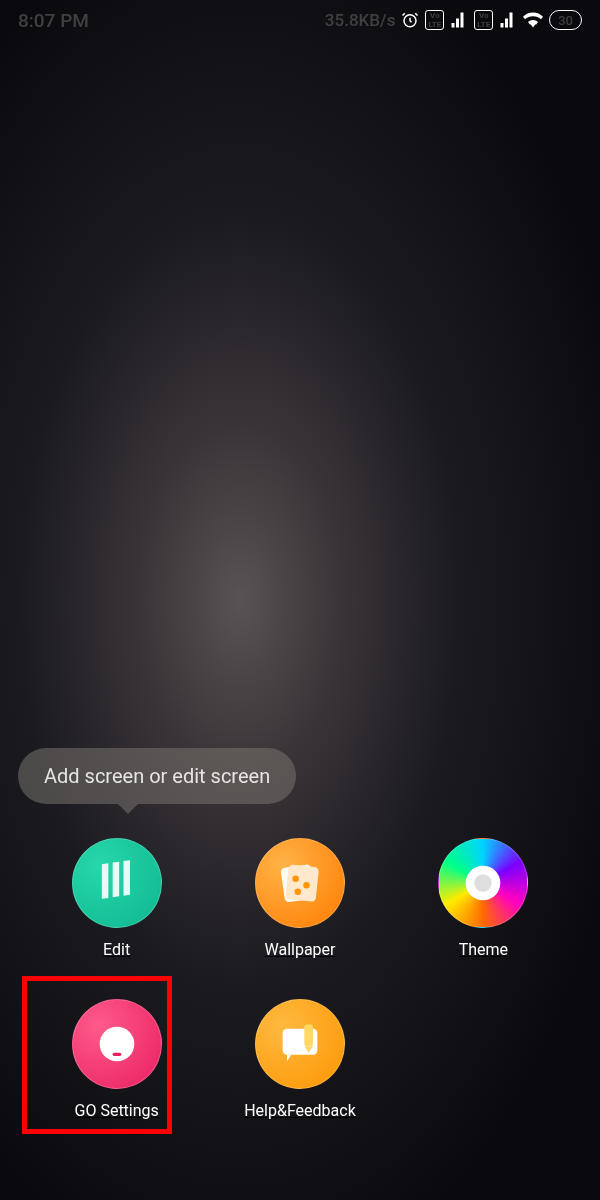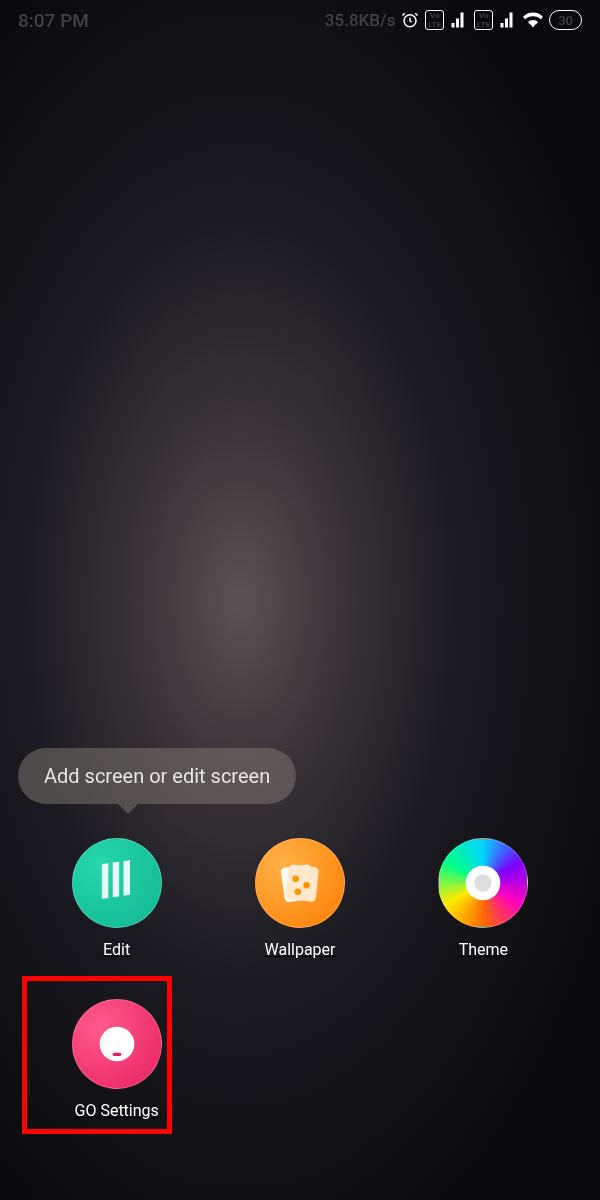--- a/index.html
+++ b/index.html
@@ -229,16 +229,27 @@
     <div class="icon-circle go-settings-icon">
       <svg class="inner-svg" viewBox="0 0 24 24">
           <circle cx="12" cy="12" r="8" fill="#fff"></circle>
           <rect x="10" y="16" width="4" height="1.5" rx="0.75" fill="#e81f5f"></rect>
         </svg>
     </div>
     <span class="icon-label">GO Settings</span>
   </div>
 
 
+  <div class="icon-item">
+    <div class="icon-circle help-icon">
+      <svg class="inner-svg" viewBox="0 0 24 24">
+          <rect x="4" y="5" width="16" height="12" rx="2" fill="#fff"></rect>
+          <path d="M8 17l-2 3v-3z" fill="#fff"></path>
+          <rect x="14" y="3" width="4" height="10" rx="1" fill="#ffd966"></rect>
+          <path d="M14 13l2 3 2-3z" fill="#ffd966"></path>
+        </svg>
+    </div>
+    <span class="icon-label">Help&amp;Feedback</span>
+  </div>
 
 </div>
 
 <div class="highlight-box"></div>
 
 </body></html>

